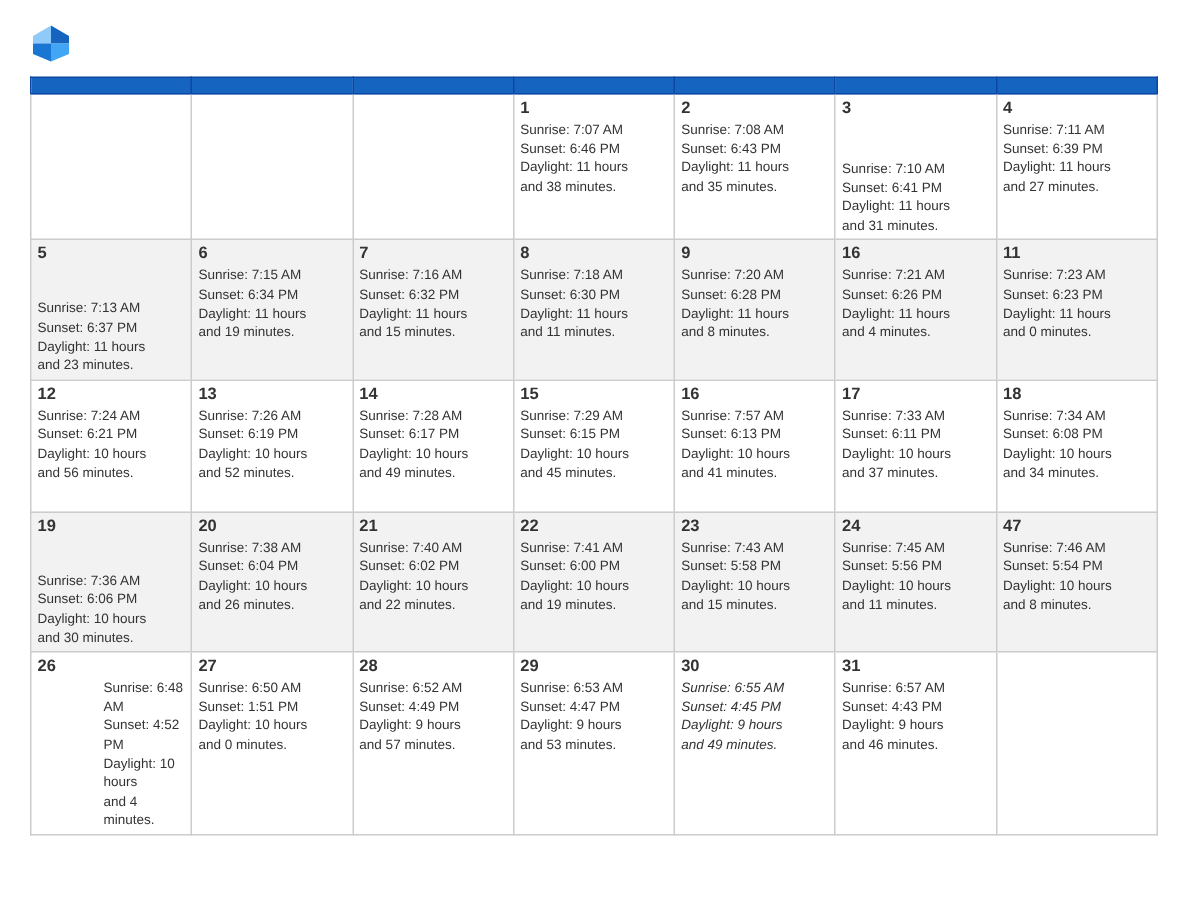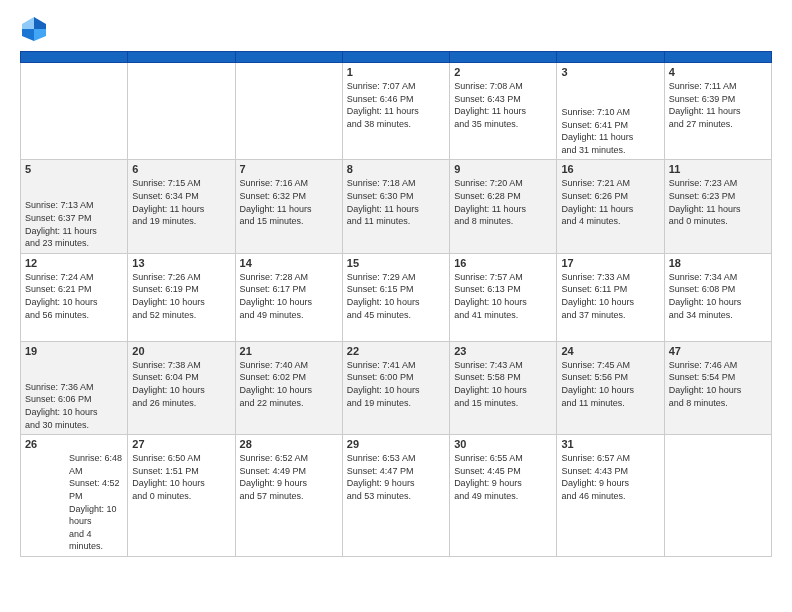--- a/index.html
+++ b/index.html
@@ -349,21 +349,21 @@
           </td>
           <td>
             <span class="day-num">29</span>
             <div class="day-info" style="white-space: pre-line;">Sunrise: 6:53 AM
 Sunset: 4:47 PM
 Daylight: 9 hours
 and 53 minutes.</div>
           </td>
           <td>
             <span class="day-num">30</span>
-            <div class="day-info" style="white-space: pre-line;">Sunrise: 6:55 AM
+            <div class="day-info" style="white-space: pre-line; font-style: italic;">Sunrise: 6:55 AM
 Sunset: 4:45 PM
 Daylight: 9 hours
 and 49 minutes.</div>
           </td>
           <td>
             <span class="day-num">31</span>
             <div class="day-info" style="white-space: pre-line;">Sunrise: 6:57 AM
 Sunset: 4:43 PM
 Daylight: 9 hours
 and 46 minutes.</div>

